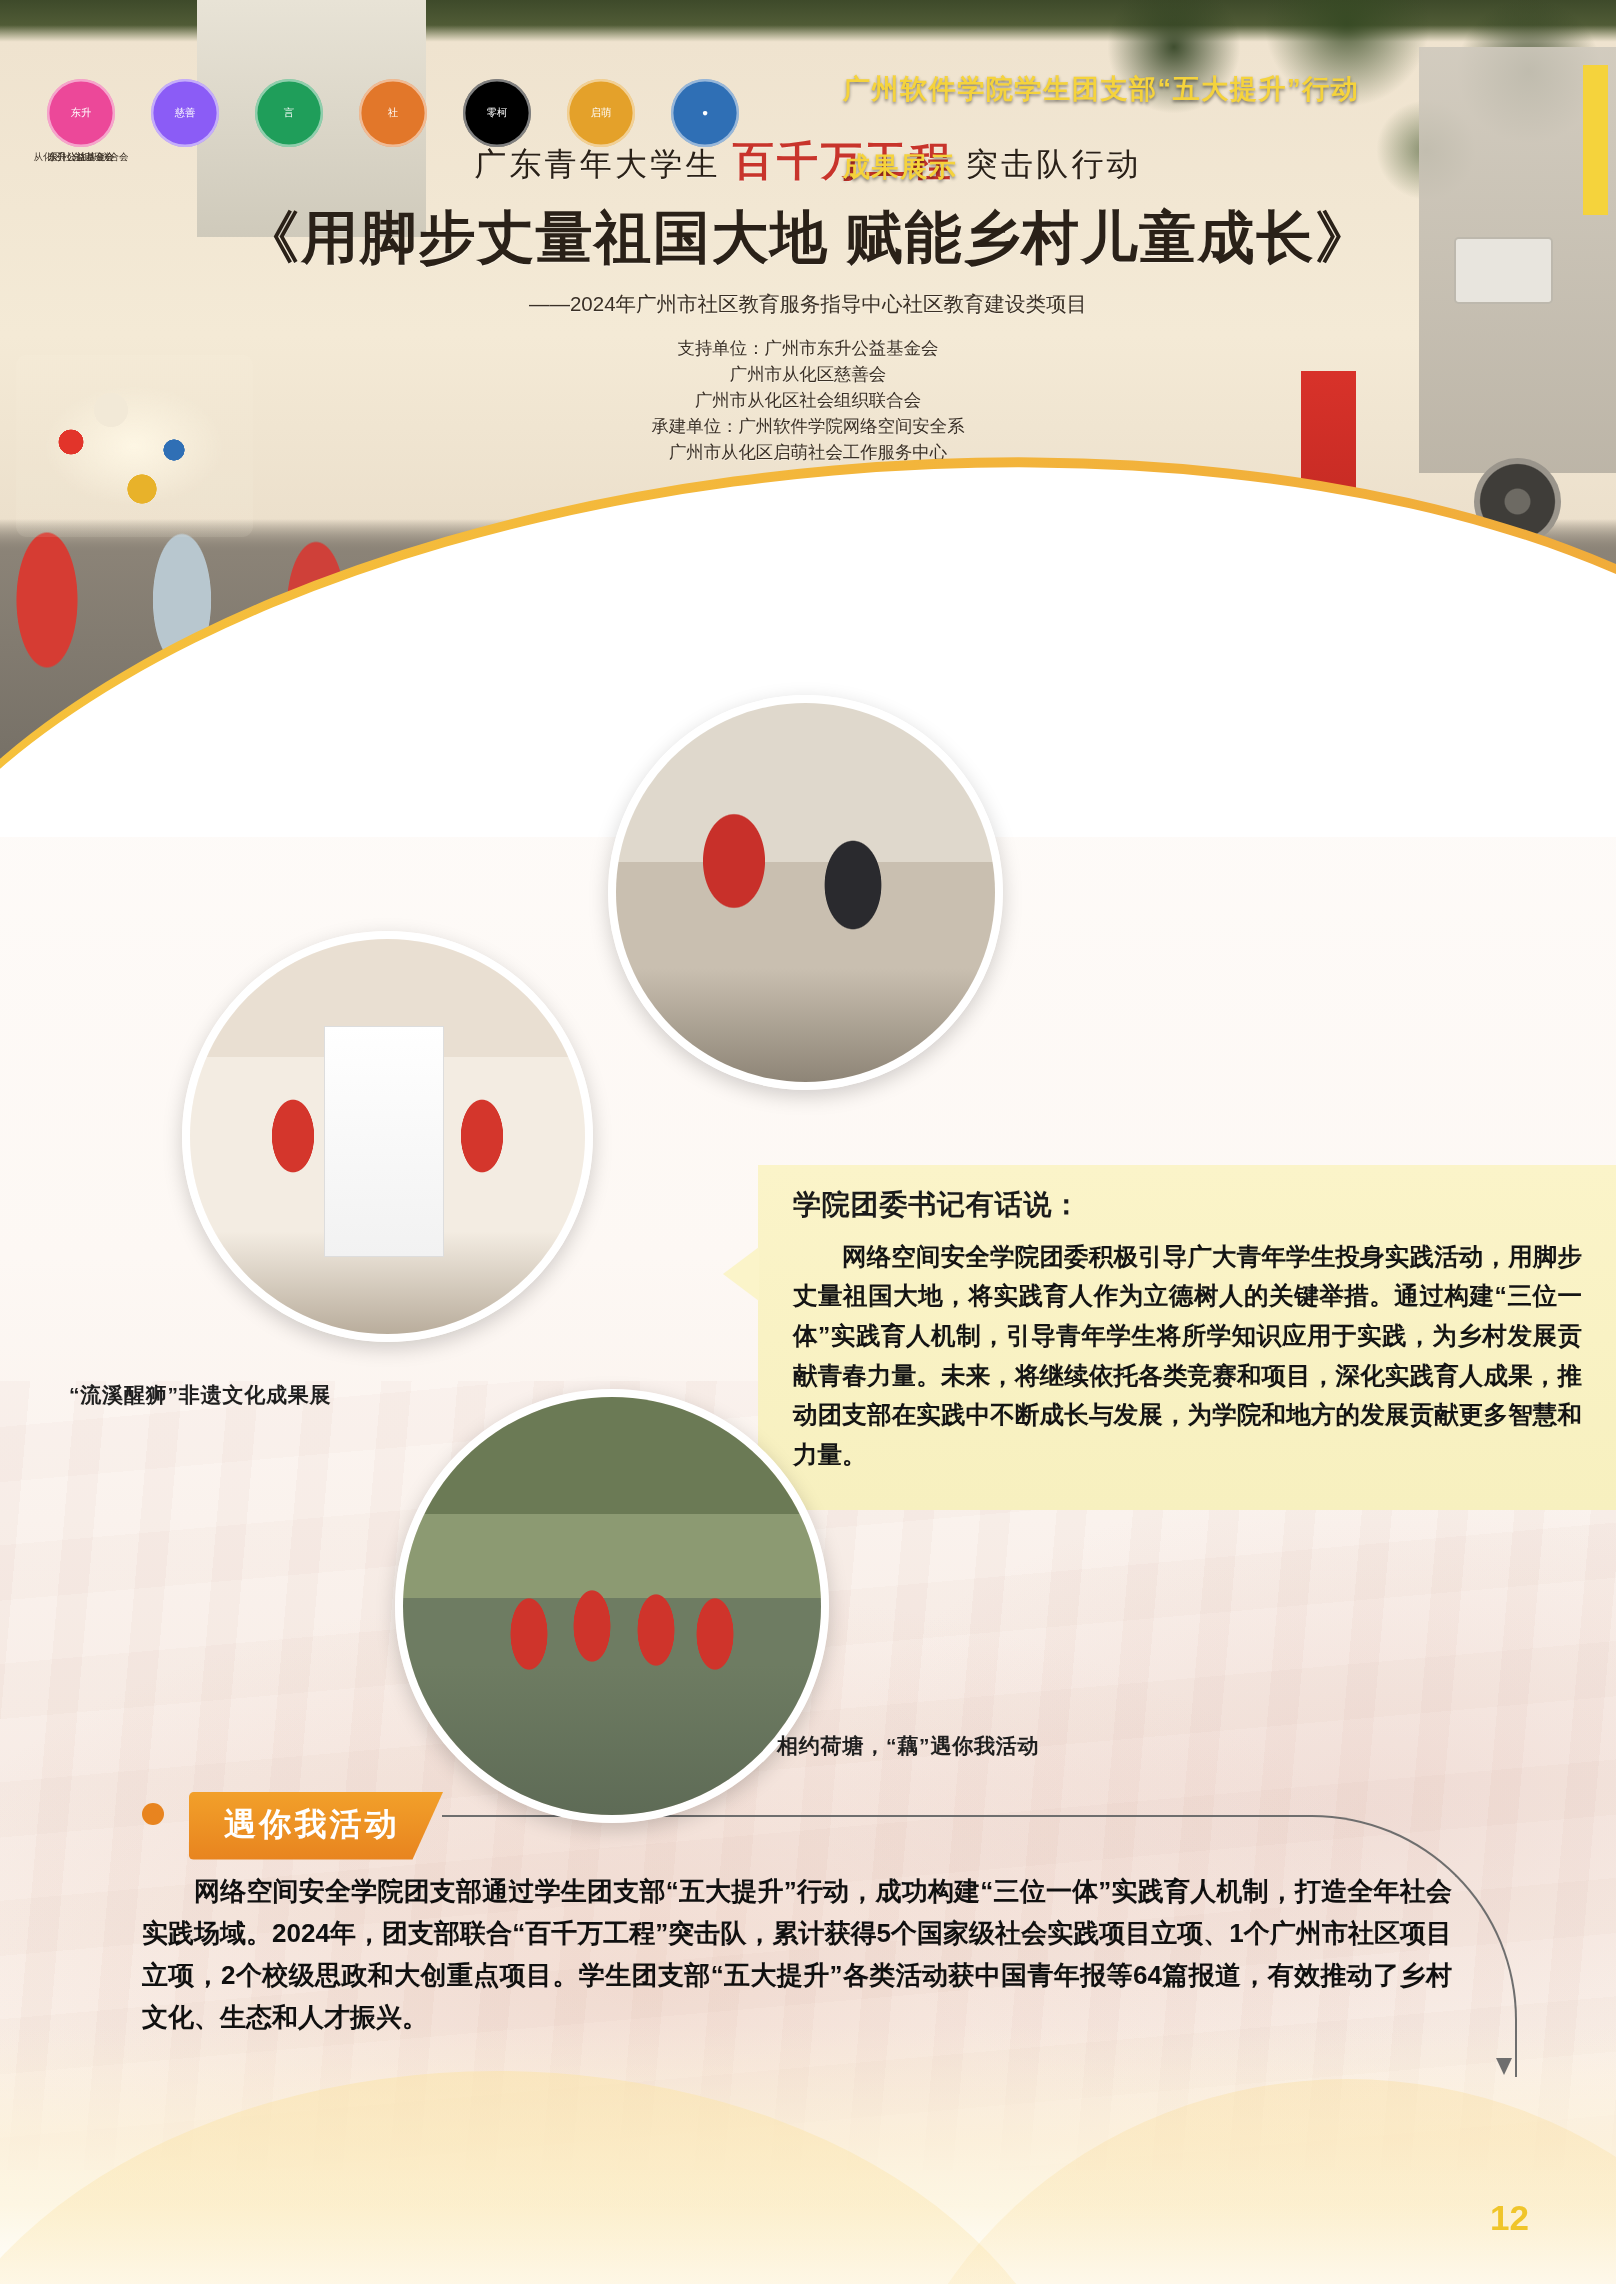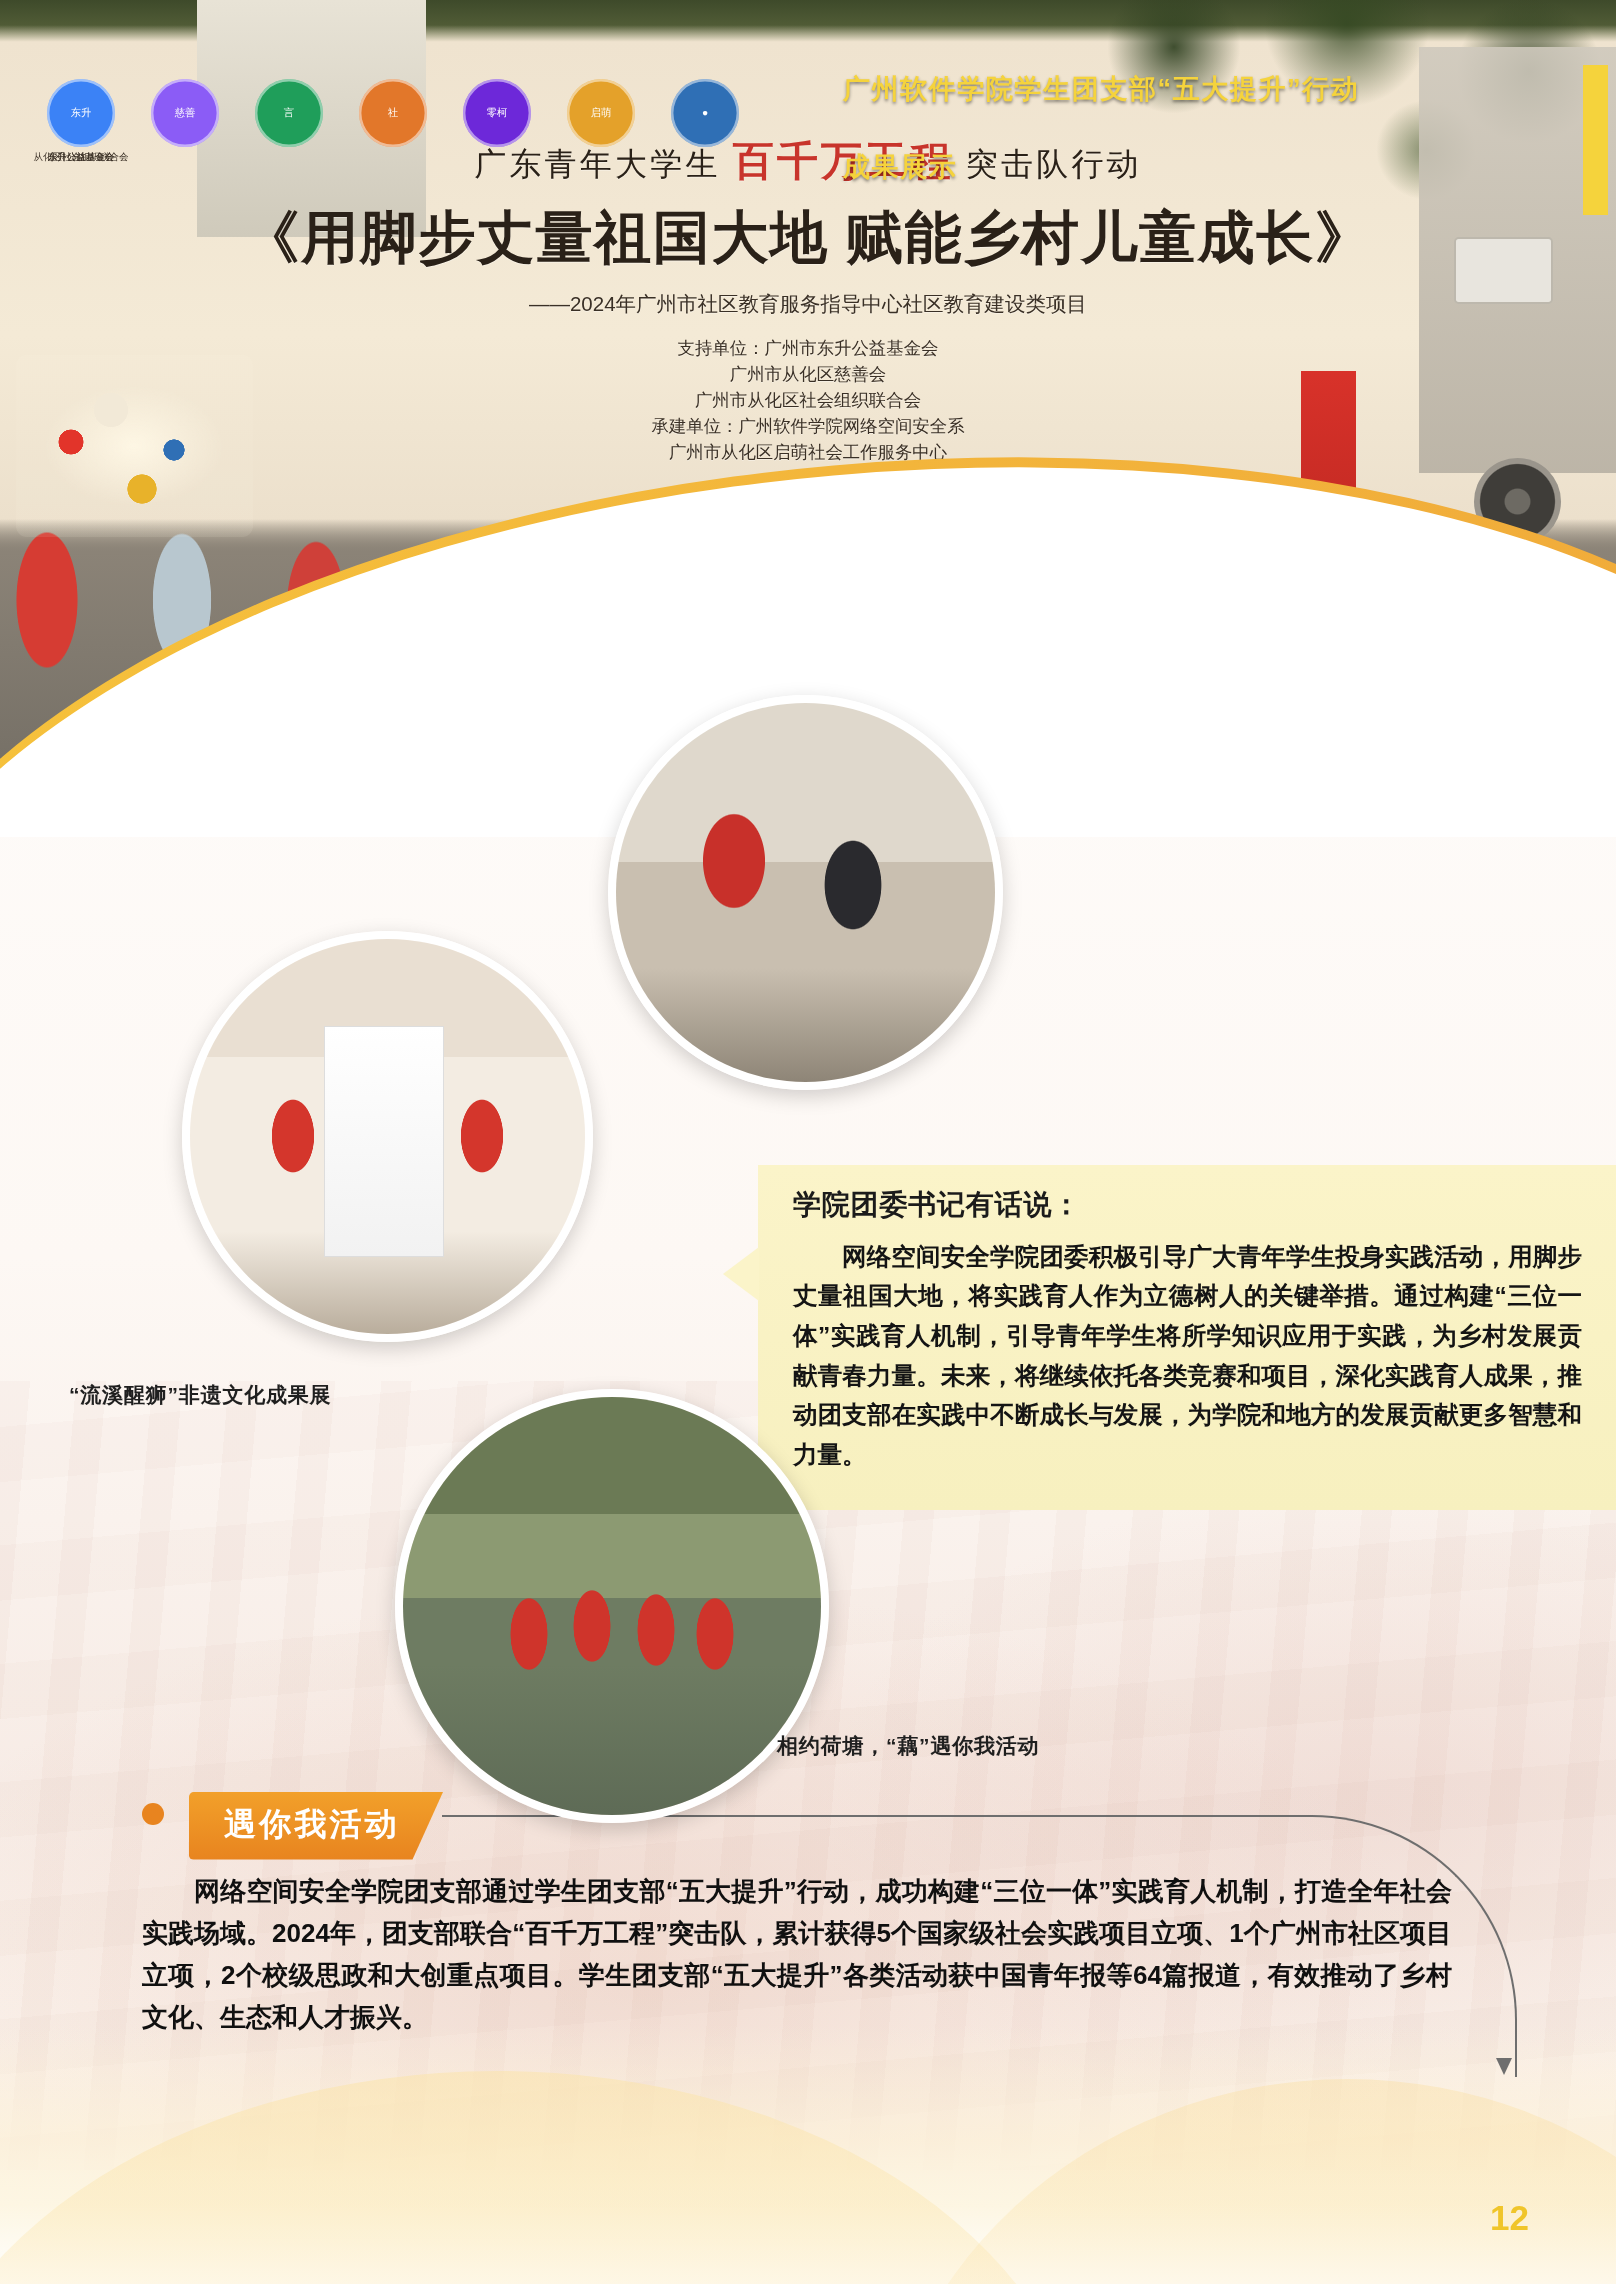--- a/index.html
+++ b/index.html
@@ -118,22 +118,22 @@
   .bt-l1 { font-size:32px; letter-spacing:3.2px; }
   .bt-l1 .hl { color:#c8342b; font-size:41px; font-weight:bold; }
   .bt-l2 { font-size:57px; font-weight:bold; margin-top:11px; letter-spacing:1.6px; }
   .bt-l3 { font-size:20.5px; margin-top:12.6px; color:#3a3026; }
   .bt-l4 { font-size:17.4px; margin-top:17.4px; line-height:1.5; color:#3a3026; }
   .hero-logos {
     position:absolute; left:47px; top:79px; display:flex; align-items:center; gap:36px;
   }
   .logo-chip { width:68px; height:68px; border-radius:50%; display:flex; align-items:center; justify-content:center;
     font-size:10.3px; color:#fff; text-align:center; line-height:1.1; box-shadow:0 0 0 2.4px rgba(255,255,255,0.5) inset; }
-  .lc1 { background:#3b82f6; } .lc2 { background:#8b5cf6; } .lc3 { background:#1f9e5a; }
-  .lc4 { background:#e2772a; } .lc5 { background:#6d28d9; } .lc6 { background:#e4a12a; } .lc7 { background:#2f6fb5; }
+  .lc1 { background:#ec4899; } .lc2 { background:#8b5cf6; } .lc3 { background:#1f9e5a; }
+  .lc4 { background:#e2772a; } .lc5 { background:#000000; } .lc6 { background:#e4a12a; } .lc7 { background:#2f6fb5; }
   .logo-cap { position:absolute; top:73px; width:110px; text-align:center; font-size:9.5px; color:#3a3026; left:-21px;}
 
   
   .hero-curve {
     position:absolute; left:-158px; top:474px; width:2052px; height:789px;
     background:#ffffff;
     border-radius:50% 50% 0 0 / 62% 62% 0 0;
     transform:rotate(-5deg);
   }
   .hero-curve-gold {

